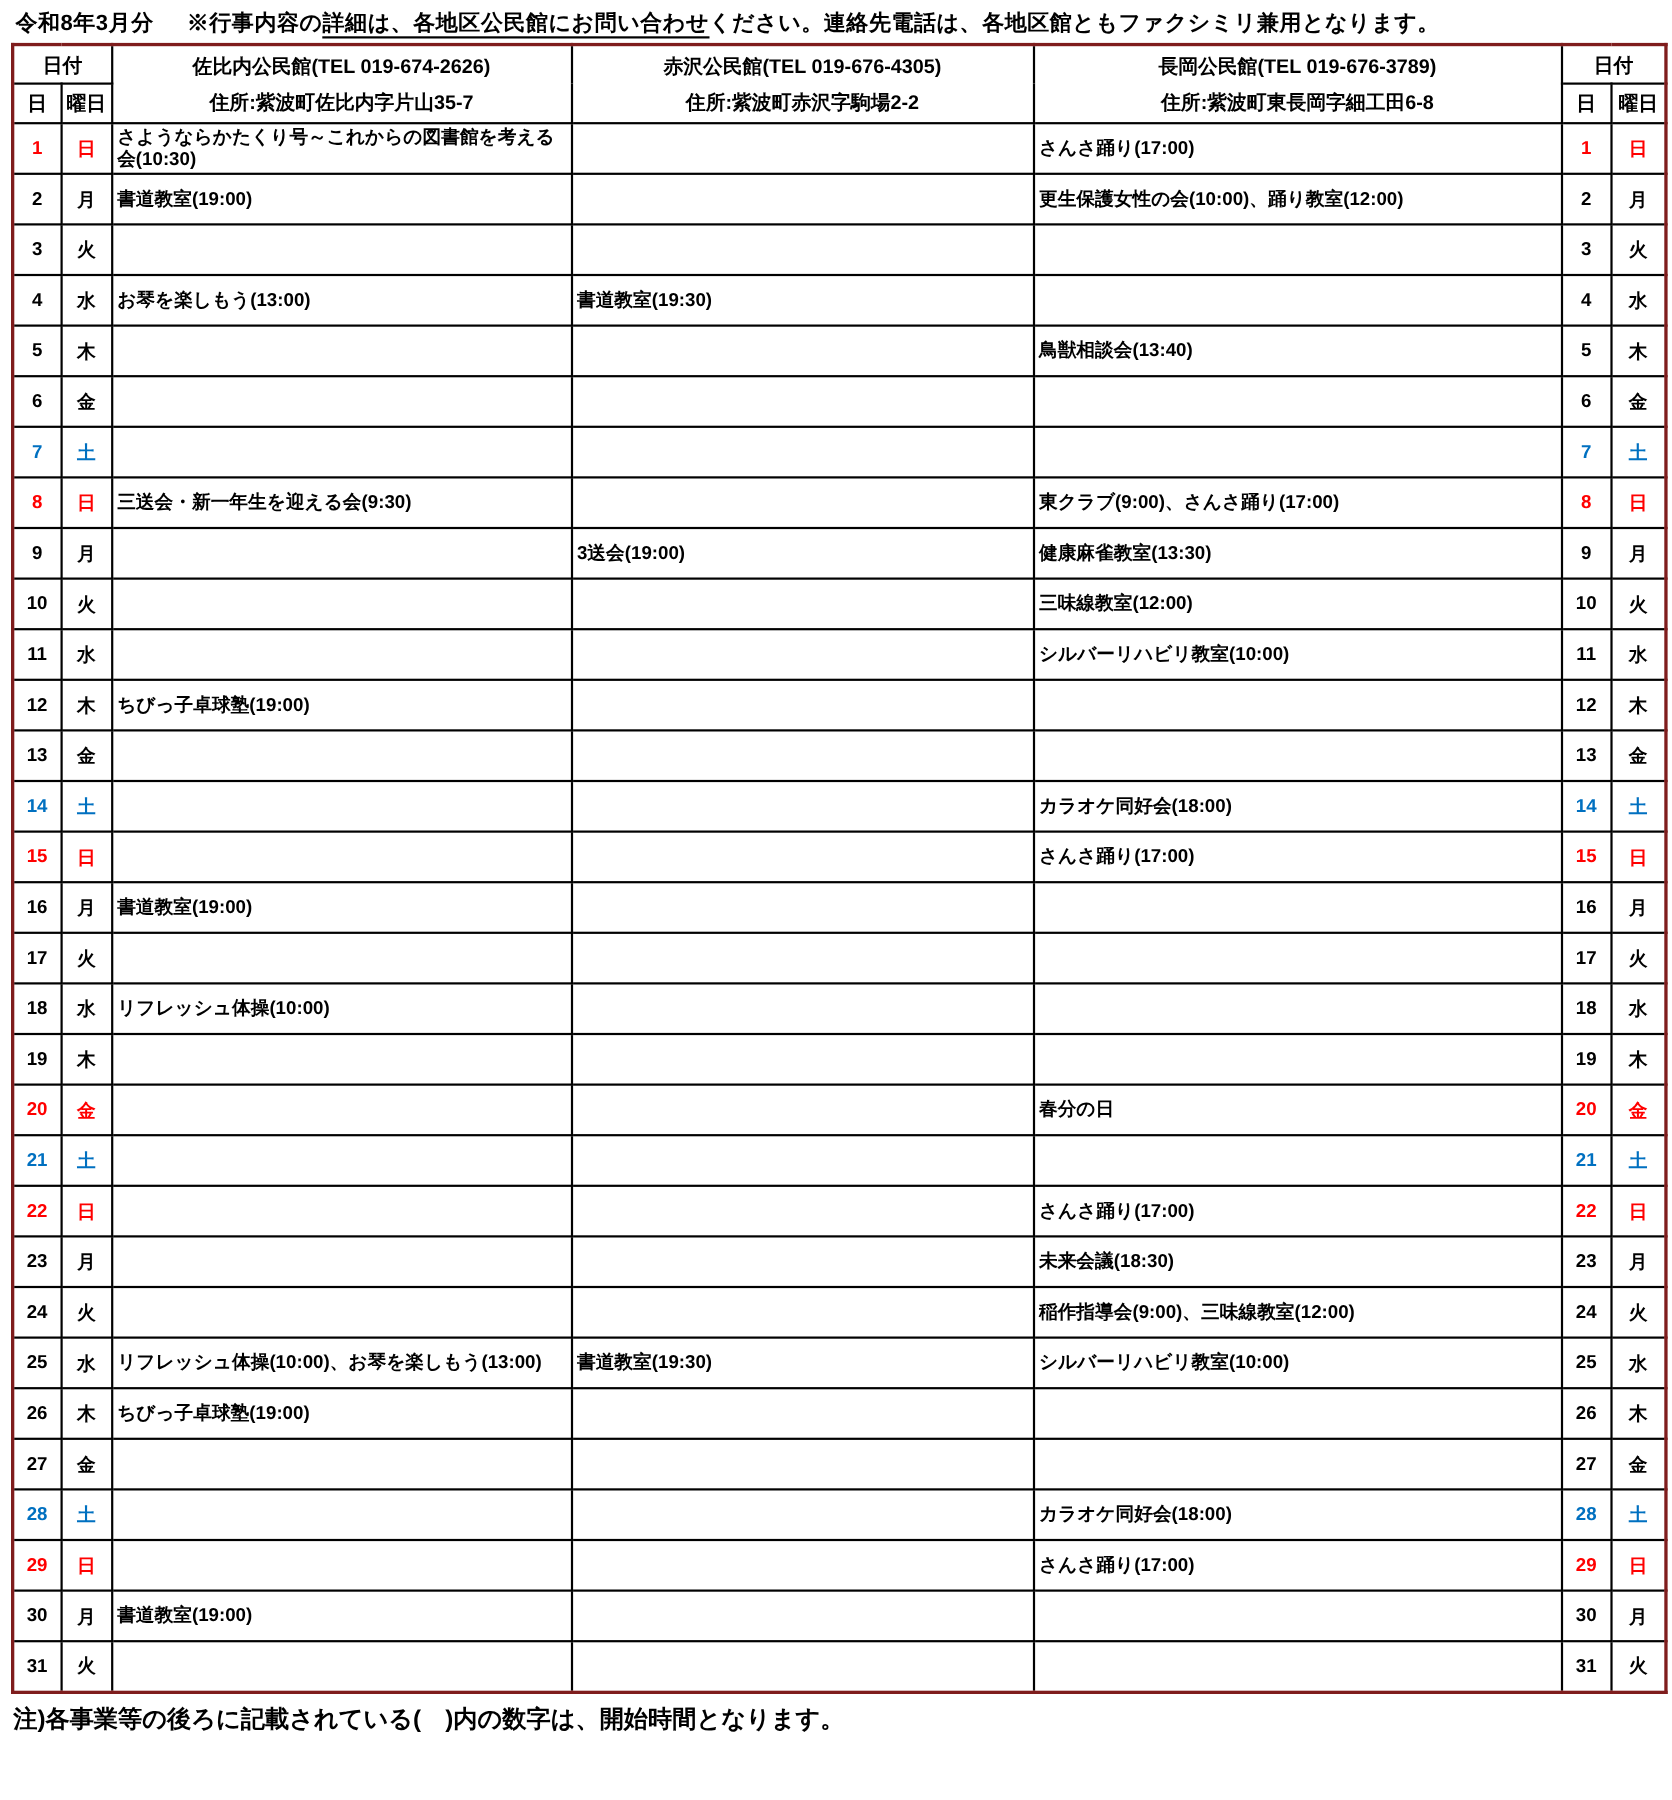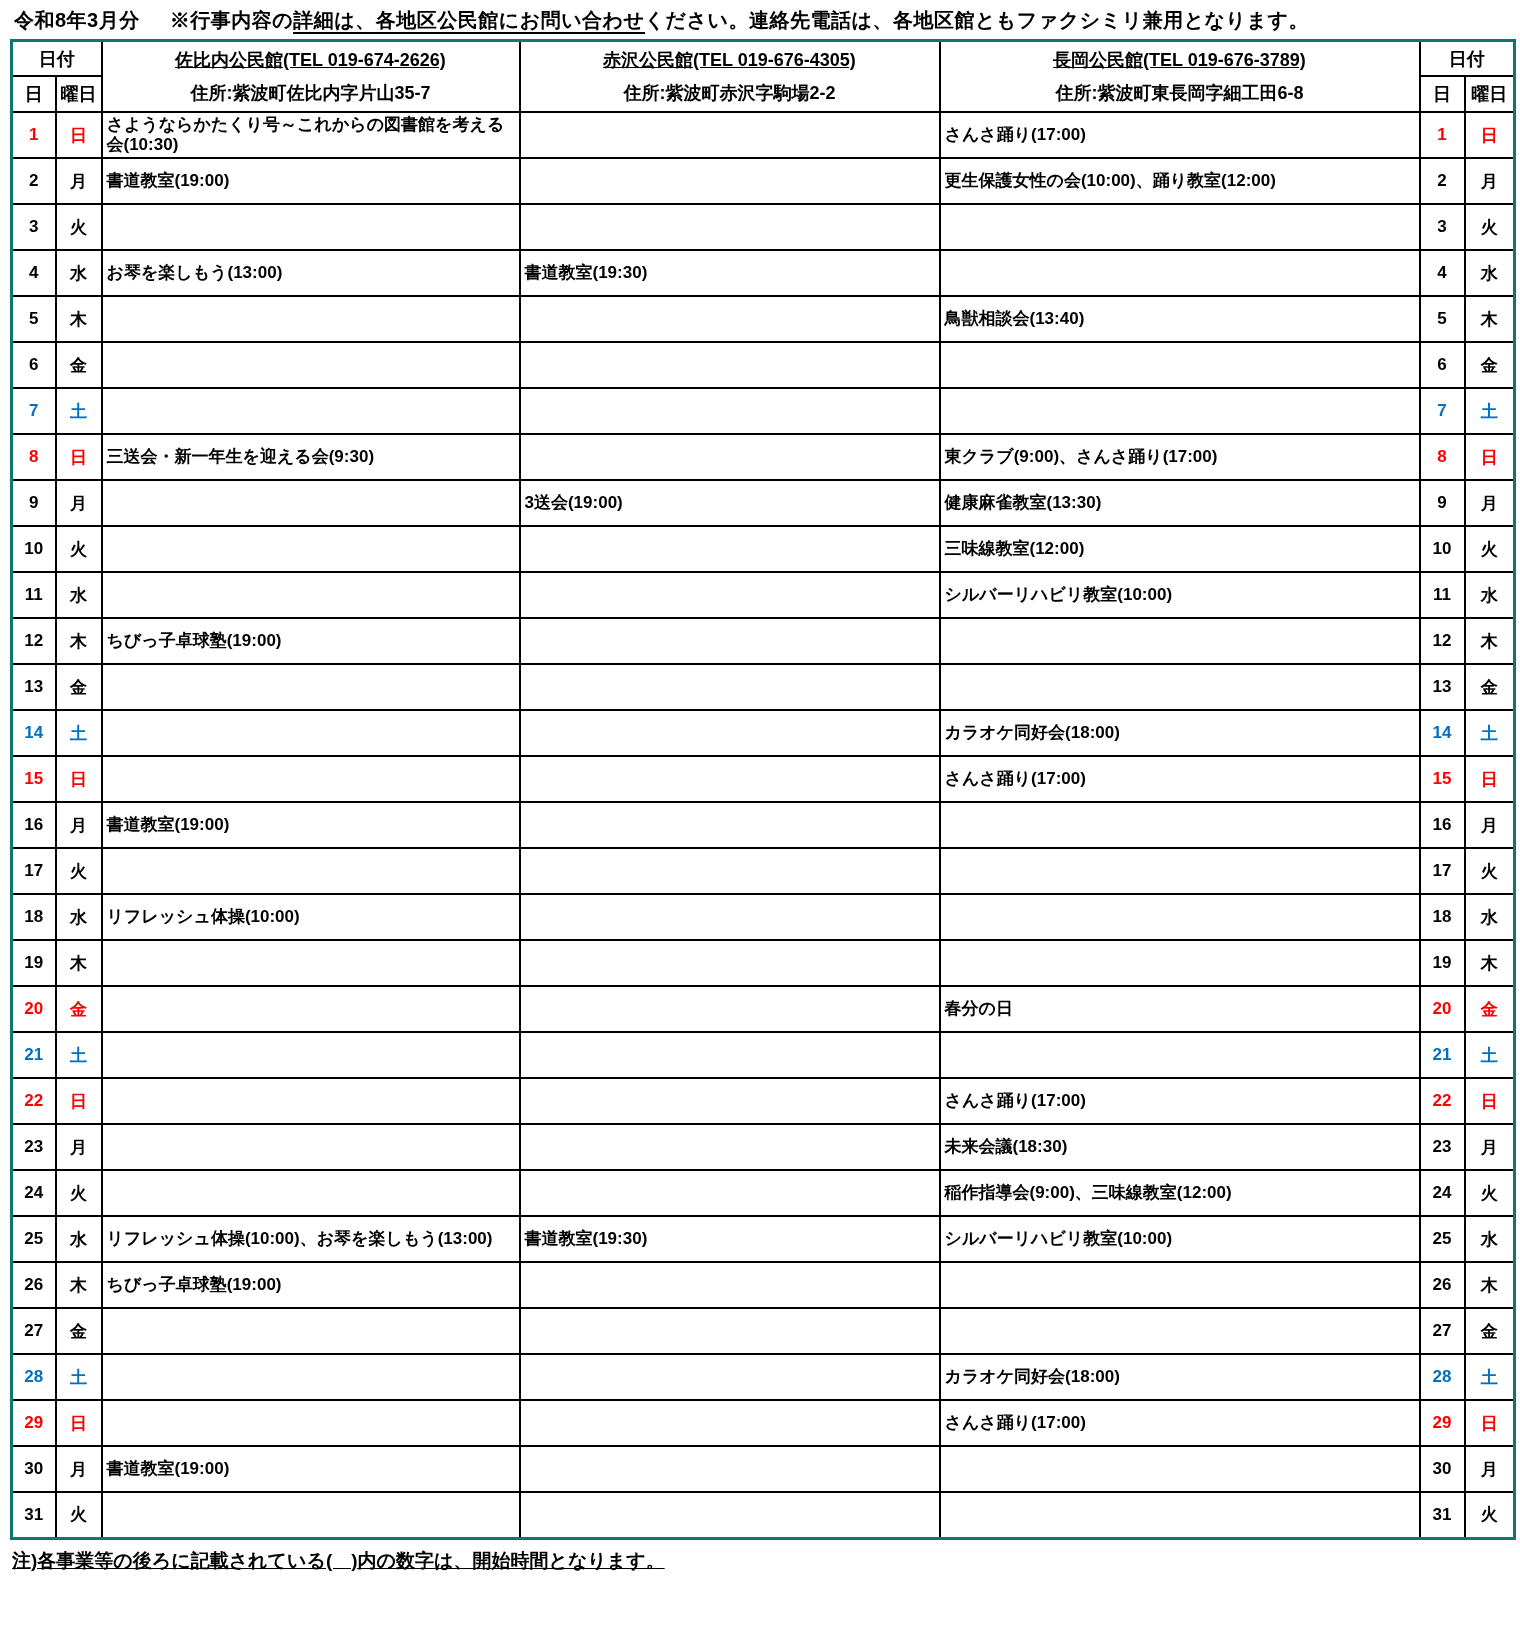--- a/index.html
+++ b/index.html
@@ -8,53 +8,53 @@
     background:#ffffff; font-family:"Liberation Sans", sans-serif;
     font-weight:bold; color:#000;
   }
   .title-bar { padding:7px 0 5px 14px; font-size:20px; letter-spacing:0.5px; }
   .title-month { margin-right:30px; }
   .title-underline { border-bottom:2px solid #000; padding-bottom:1px; }
 
   table.sched {
     border-collapse:collapse; table-layout:fixed;
     margin-left:10px; width:1503px;
-    border:3px solid #0f766e;
+    border:3px solid #7f1d1d;
   }
   table.sched th, table.sched td {
     border:2px solid #000; box-sizing:border-box; overflow:hidden;
   }
   col.c-day   { width:44px; }
   col.c-wd    { width:46px; }
   col.c-ev1   { width:418px; }
   col.c-ev2   { width:420px; }
   col.c-ev3   { width:480px; }
   col.c-dayR  { width:45px; }
   col.c-wdR   { width:50px; }
 
   tr.hrow1 { height:33px; }
   tr.hrow2 { height:33px; }
   table.sched th { font-size:18px; text-align:center; vertical-align:middle; padding:0 2px; }
-  th.center-h .ch-name { margin:6px 0 9px 0;text-decoration:underline; }
+  th.center-h .ch-name { margin:6px 0 9px 0; }
   th.center-h .ch-addr { margin:0 0 6px 0; }
 
   tr.drow { height:46px; }
   td.cell-day, td.cell-wd {
     text-align:center; vertical-align:middle; font-size:17px;
   }
   td.cell-day { border-right-width:1px; }
   td.cell-wd  { border-left-width:1px; }
   td.cell-ev {
     text-align:left; vertical-align:middle; font-size:17px;
     padding:1px 4px; line-height:1.18; word-break:break-all;
   }
   .sun { color:var(--sun,#FF0000); }
   .sat { color:var(--sat,#0070C0); }
 
-  .footer-note { margin:8px 0 0 12px; font-size:19px;text-decoration:underline; }
+  .footer-note { margin:8px 0 0 12px; font-size:22px; }
 </style>
 </head>
 <body>
 
 <div class="page">
 
   <div class="title-bar">
     <span class="title-month">令和8年3月分</span><span>※行事内容の</span><span class="title-underline">詳細は、各地区公民館にお問い合わせ</span><span>ください。連絡先電話は、各地区館ともファクシミリ兼用となります。</span>
   </div>
 

